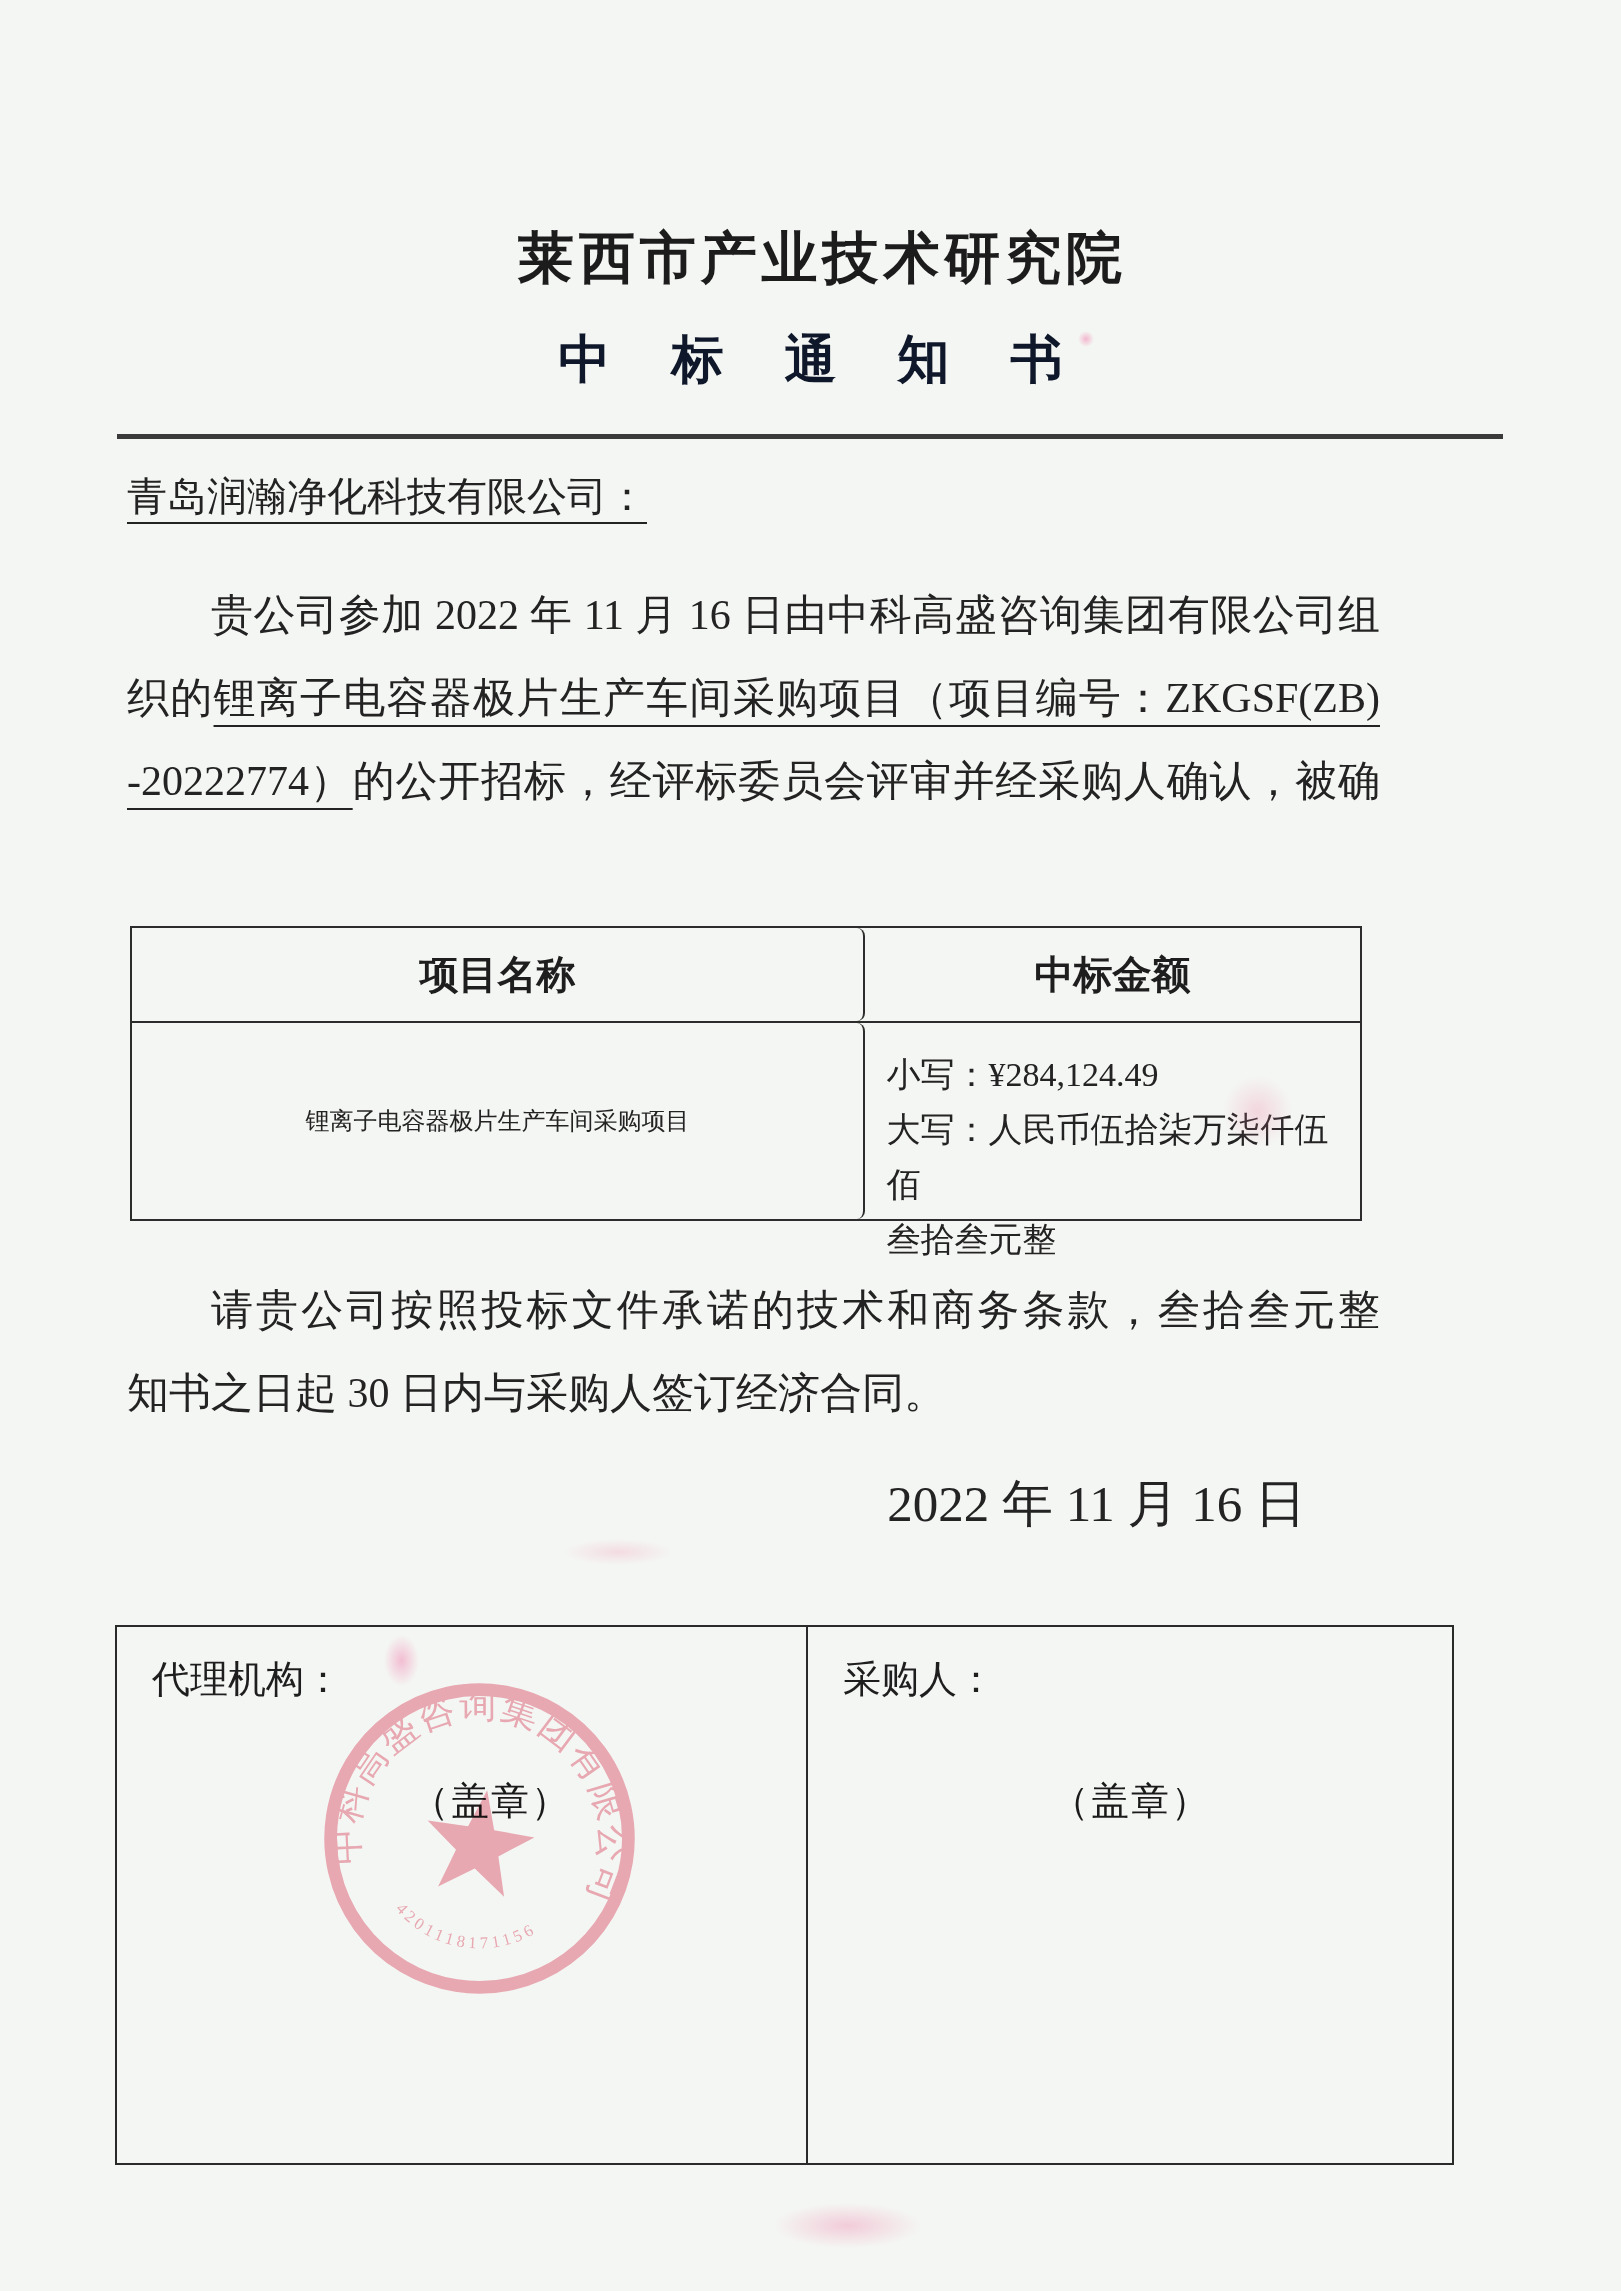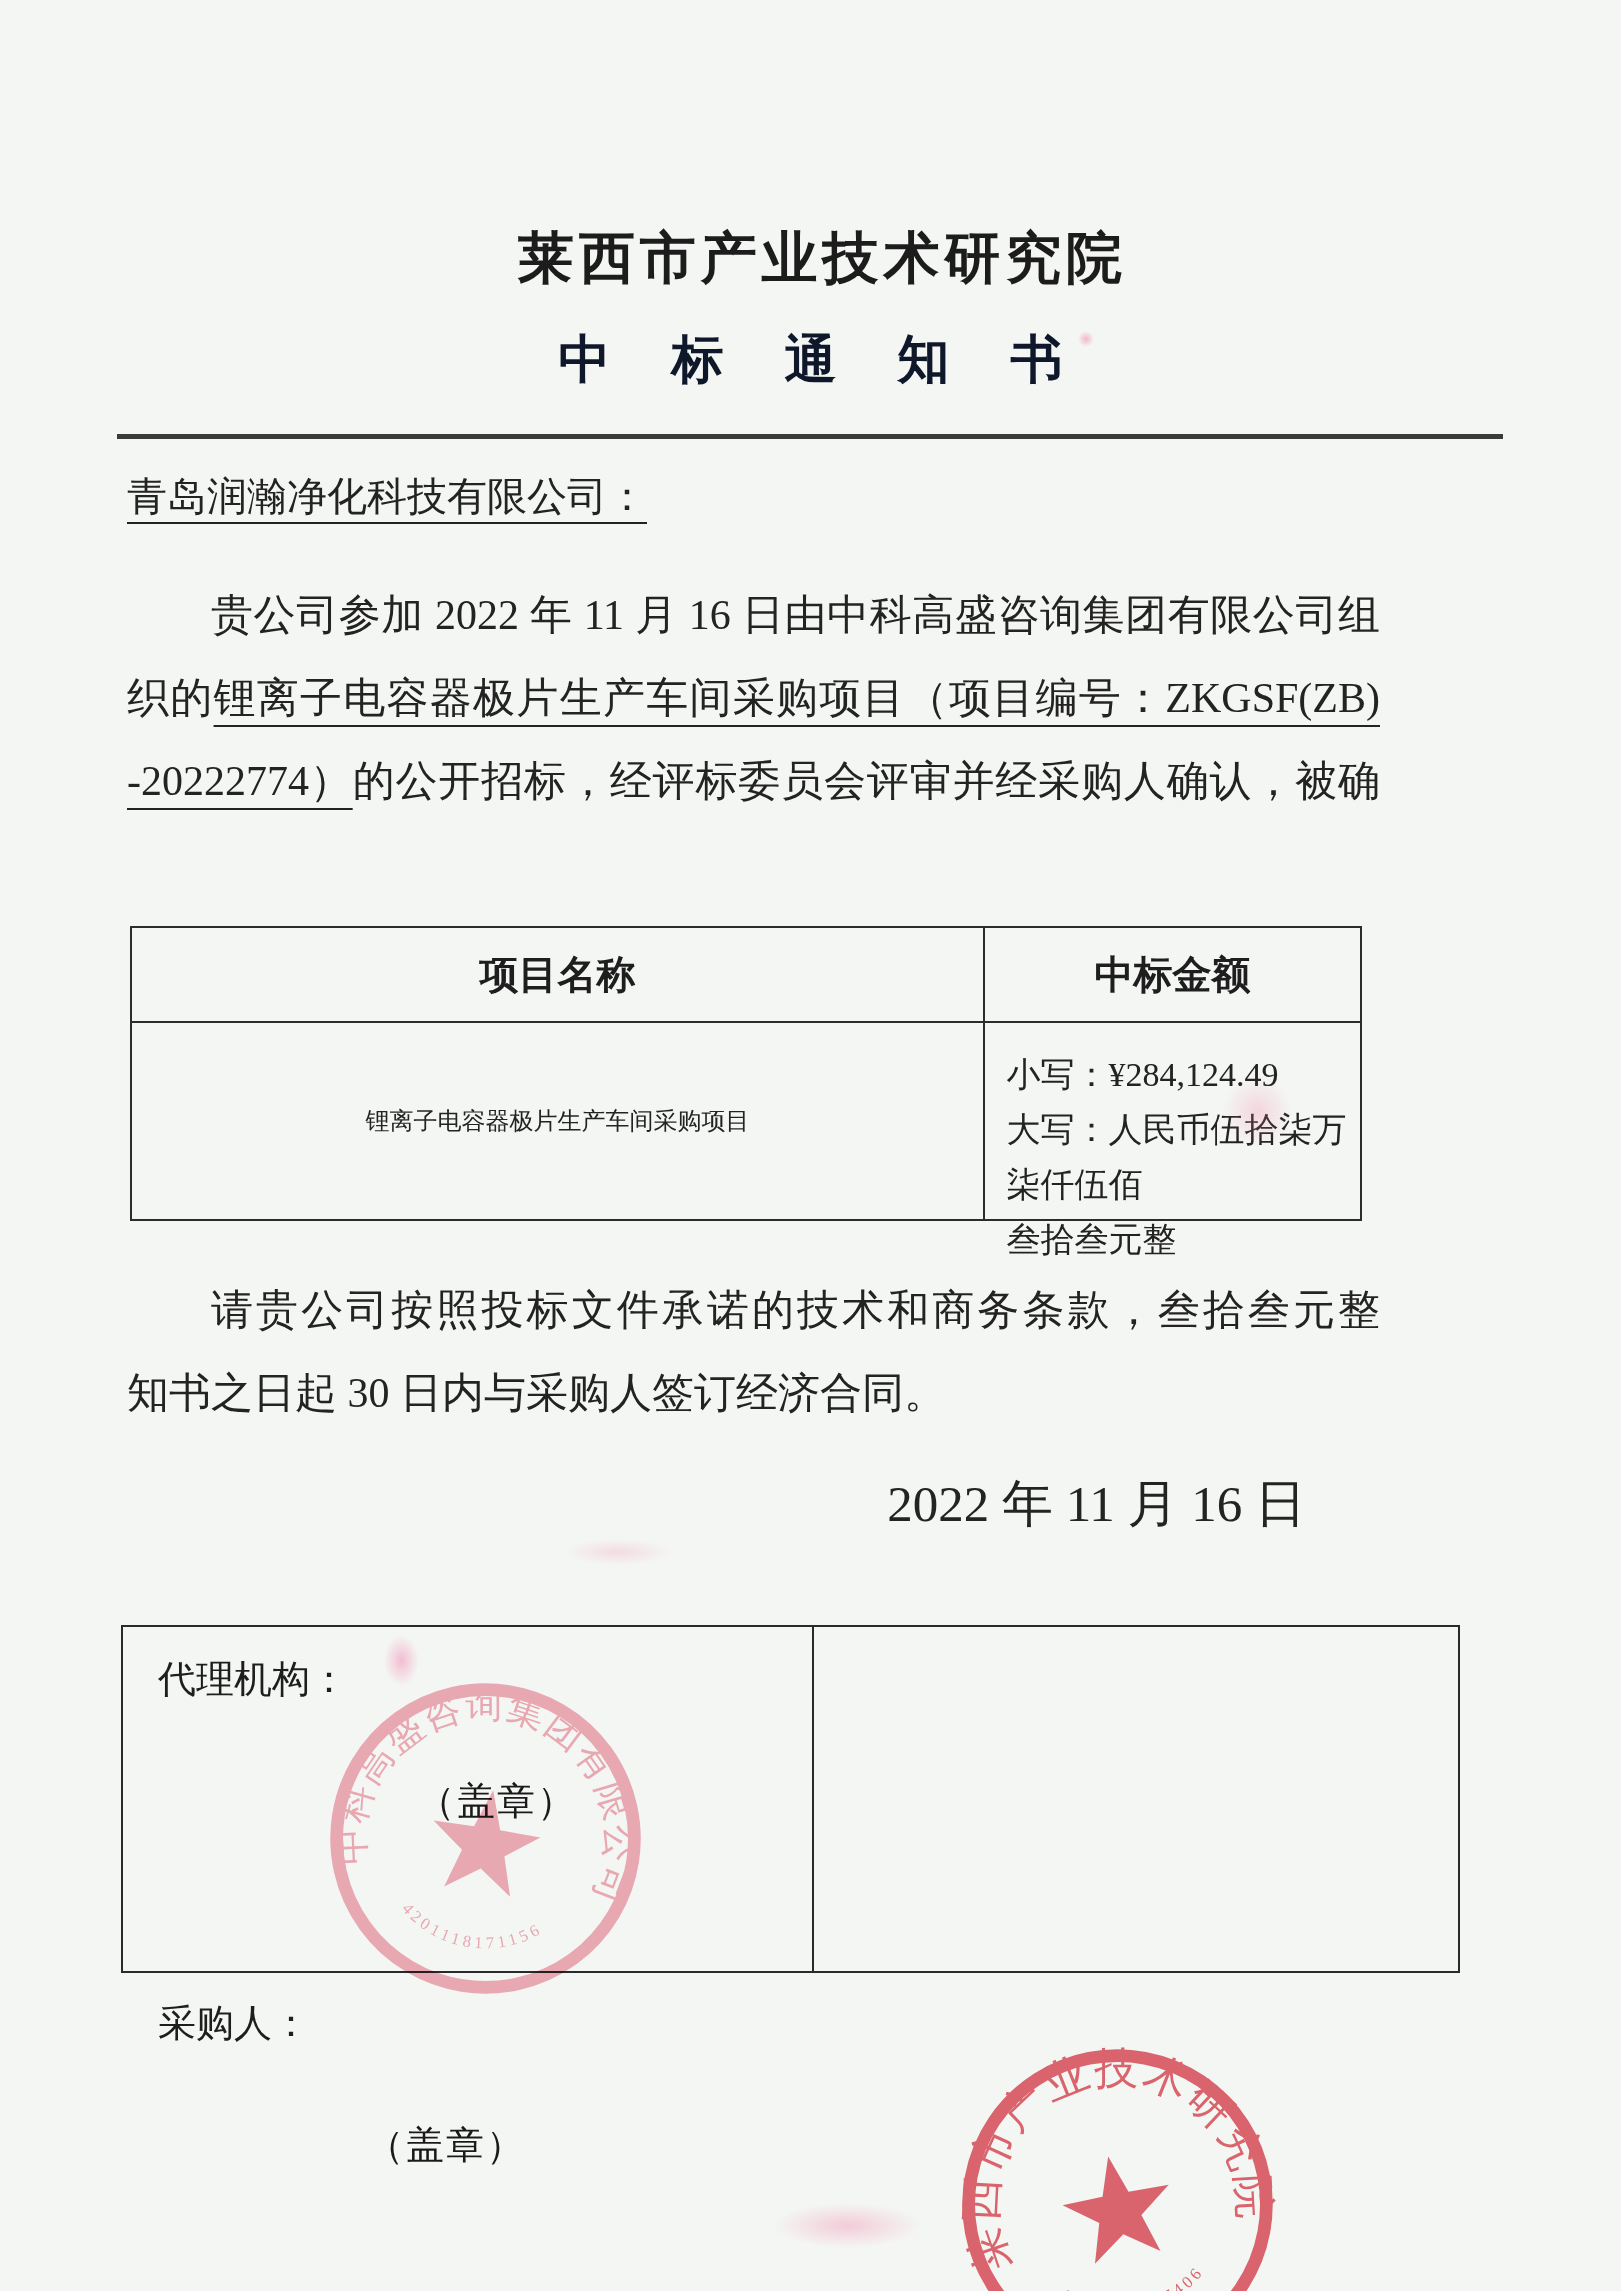--- a/index.html
+++ b/index.html
@@ -57,45 +57,44 @@
 
   
   .btable {
     position: absolute; top: 926px; left: 130px; width: 1232px;
     border: 2.9px solid #2c2c2c;
     box-sizing: border-box;
     background: transparent;
   }
   .btable .thead { display: flex; height: 93px; border-bottom: 2px solid #2c2c2c; }
   .btable .trow  { display: flex; height: 196px; }
-  .btable .c1 { width: 853px; border-right: 2px solid #2c2c2c; box-sizing: border-box; }
+  .btable .c1 { width: 733px; border-right: 2px solid #2c2c2c; box-sizing: border-box; border-radius: 8px; }
   .btable .c2 { flex: 1; box-sizing: border-box; }
   .btable .th {
     display: flex; align-items: center; justify-content: center;
     font-size: 39px; font-weight: 600; color: #1e1e1e;
   }
   .btable .td.name {
     display: flex; align-items: center; justify-content: center;
     font-size: 24px;
   }
   .btable .td.amount { padding: 23.5px 0 0 21.6px; font-size: 34px; line-height: 55px; }
 
   
   .date-line {
     position: absolute; top: 1475px; left: 127px; width: 1253px;
     text-align: right; padding-right: 74px; box-sizing: border-box;
     font-size: 51px; line-height: 59px;
   }
 
   
   .signbox {
-    position: absolute; top: 1625px; left: 121px; width: 1339px; height: 348px;
+    position: absolute; top: 1625px; left: 115px; width: 1339px; height: 540px;
     border: 2.9px solid #2a2a2a; box-sizing: border-box;
     display: flex;
-    flex-direction: column;
   }
   .signbox .cell { position: relative; height: 100%; box-sizing: border-box; }
   .signbox .cell.left  { width: 691px; border-right: 2.9px solid #2a2a2a; }
   .signbox .cell.right { flex: 1; }
   .cell-label {
     position: absolute; top: 27.4px; left: 35px;
     font-size: 38px; color: #1e1e1e;
   }
   .seal-hint {
     position: absolute; top: 149px;

